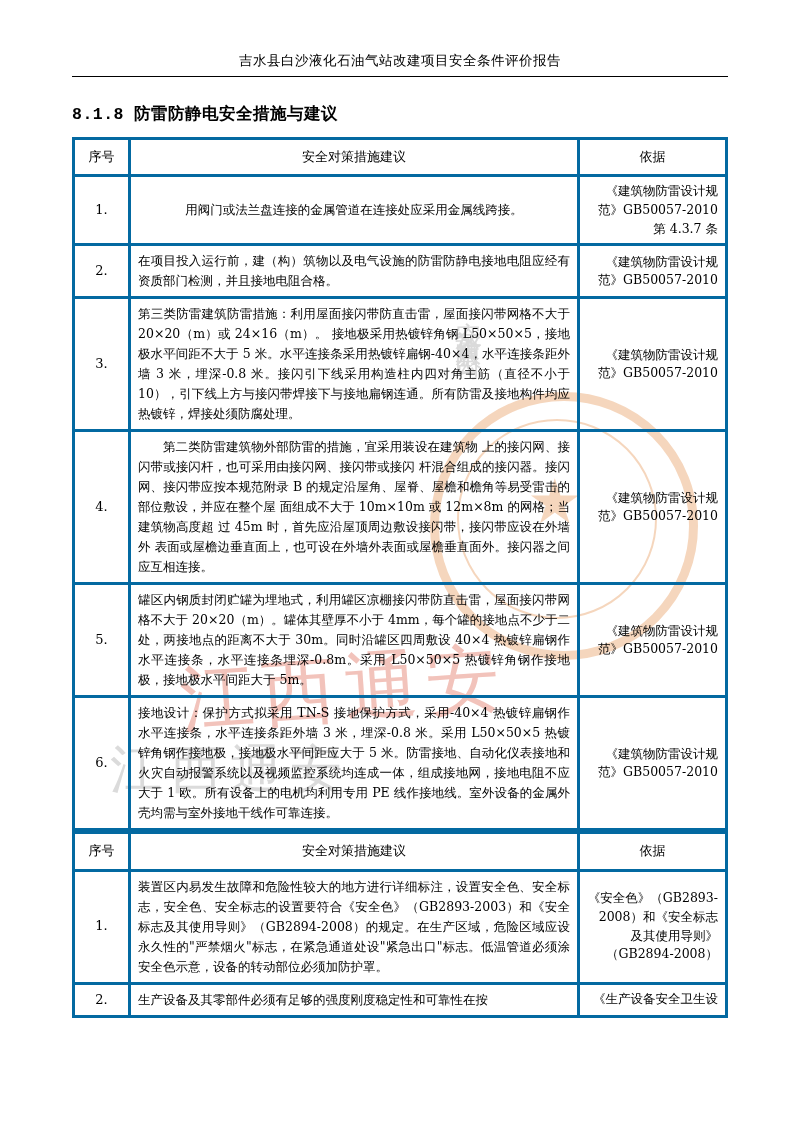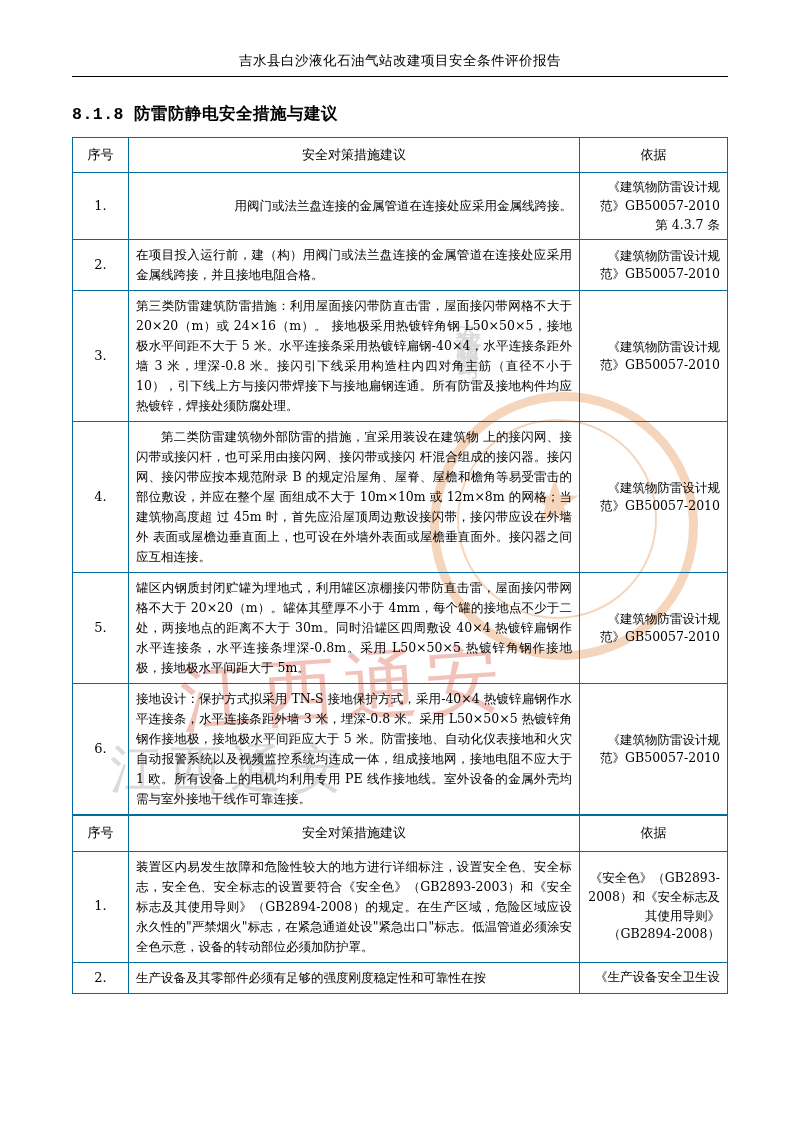--- a/index.html
+++ b/index.html
@@ -50,21 +50,21 @@
   
   table.doc-table {
     width: 100%;
     border-collapse: collapse;
     table-layout: fixed;
     font-size: 12.5px;
     line-height: 1.55;
   }
   table.doc-table th,
   table.doc-table td {
-    border: 1px solid #0369a1;
+    border: 3px solid #0369a1;
     padding: 5px 7px;
     vertical-align: middle;
   }
   table.doc-table th {
     text-align: center;
     font-weight: normal;
     font-size: 13px;
     padding: 7px 4px;
   }
   col.c-idx { width: 56px; }
@@ -81,21 +81,21 @@
     font-size: 12.5px;
     line-height: 1.5;
   }
   td.body {
     text-align: justify;
     text-justify: inter-ideograph;
     font-size: 12.5px;
     line-height: 1.6;
   }
   td.body.center {
-    text-align: right;
+    text-align: center;
   }
   .indent {
     text-indent: 2em;
     display: block;
   }
 
   
   .wm {
     position: absolute;
     pointer-events: none;
@@ -218,21 +218,21 @@
           <td class="idx">1.</td>
           <td class="body center">
             <span>用阀门或法兰盘连接的金属管道在连接处应采用金属线跨接。</span>
           </td>
           <td class="src">《建筑物防雷设计规范》GB50057-2010 第 4.3.7 条</td>
         </tr>
 
         <tr>
           <td class="idx">2.</td>
           <td class="body">
-            <span>在项目投入运行前，建（构）用阀门或法兰盘连接的金属管道在连接处应采用金属线跨接，并且接地电阻合格。</span>
+            <span>在项目投入运行前，建（构）筑物以及电气设施的防雷防静电接地电阻应经有资质部门检测，并且接地电阻合格。</span>
           </td>
           <td class="src">《建筑物防雷设计规范》GB50057-2010</td>
         </tr>
 
         <tr>
           <td class="idx">3.</td>
           <td class="body">
             <span>第三类防雷建筑防雷措施：利用屋面接闪带防直击雷，屋面接闪带网格不大于 20×20（m）或 24×16（m）。 接地极采用热镀锌角钢 L50×50×5，接地极水平间距不大于 5 米。水平连接条采用热镀锌扁钢-40×4，水平连接条距外墙 3 米，埋深-0.8 米。接闪引下线采用构造柱内四对角主筋（直径不小于 10），引下线上方与接闪带焊接下与接地扁钢连通。所有防雷及接地构件均应热镀锌，焊接处须防腐处理。</span>
           </td>
           <td class="src">《建筑物防雷设计规范》GB50057-2010</td>

